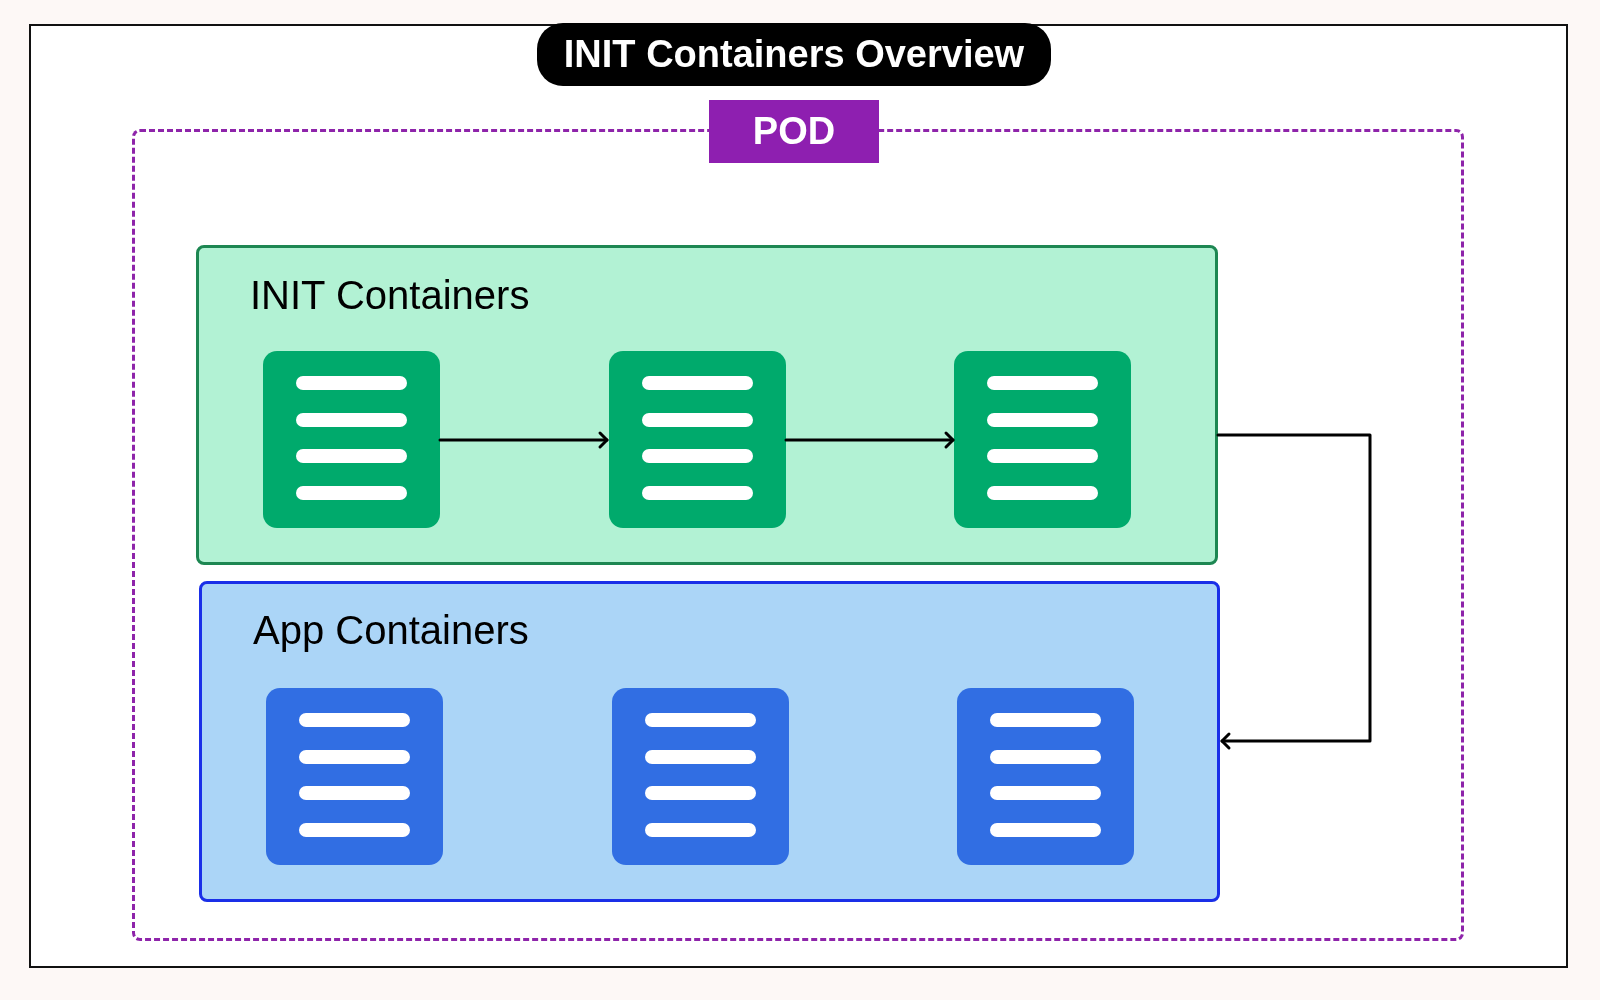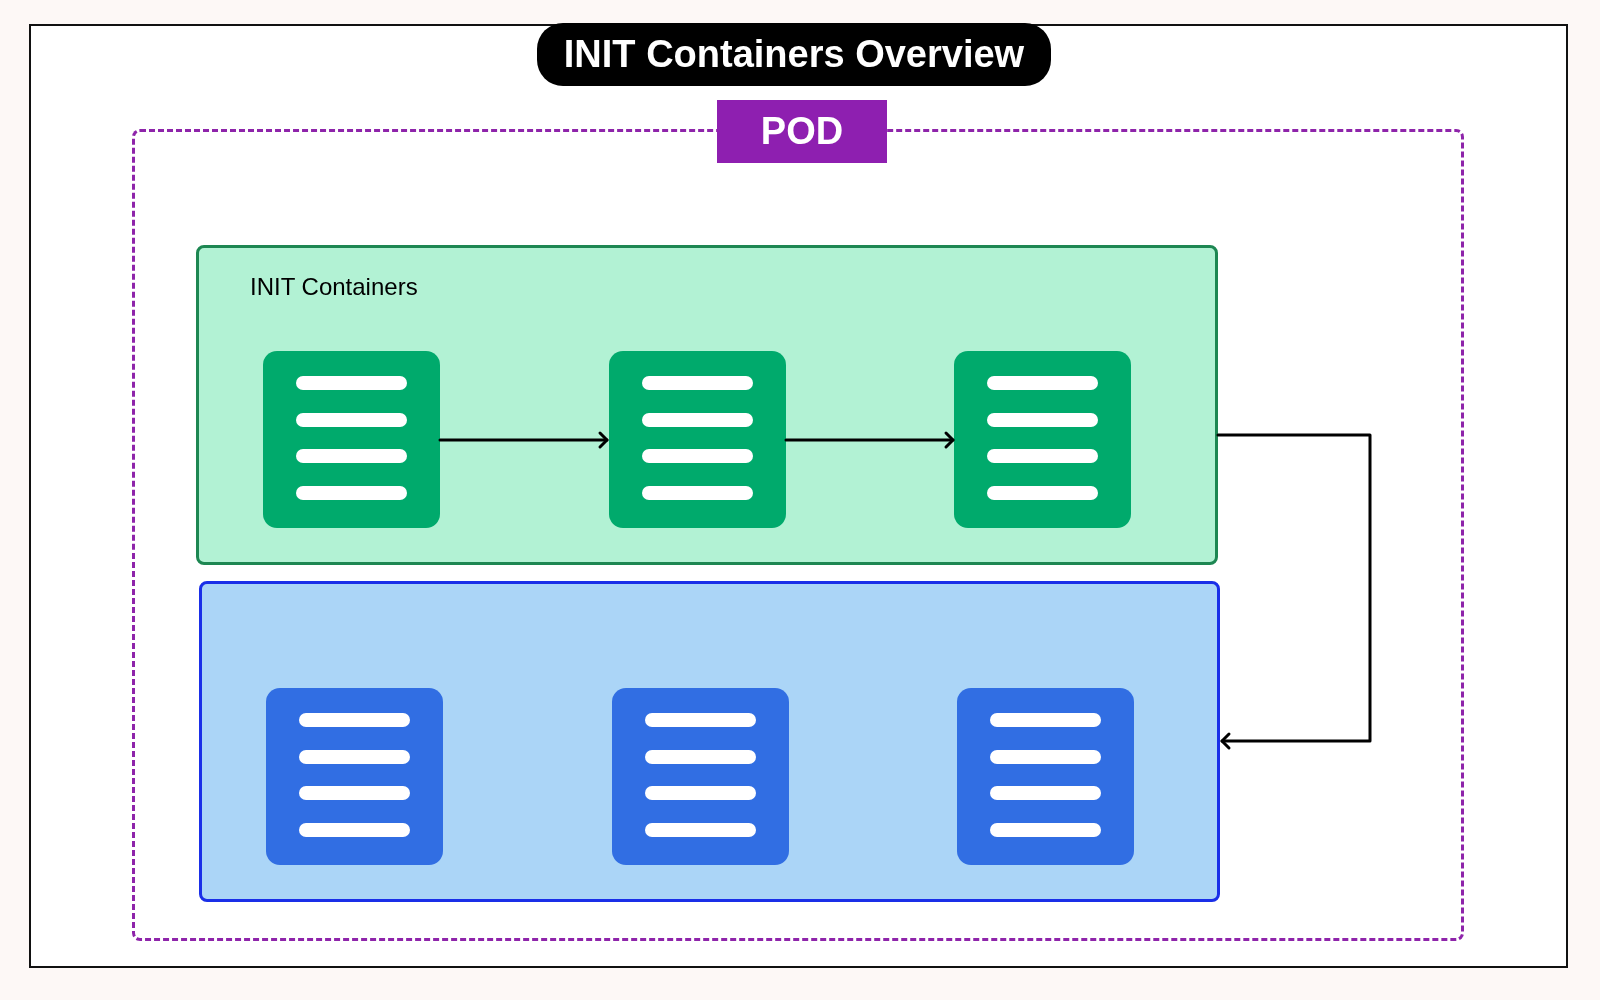--- a/index.html
+++ b/index.html
@@ -24,35 +24,35 @@
   .pod {
     position: absolute; left: 132px; top: 129px;
     width: 1332px; height: 812px;
     border: 3px dashed #8e24aa; border-radius: 8px; box-sizing: border-box;
   }
   .pod-label {
     position: absolute; left: 709px; top: 100px;
     width: 170px; height: 63px;
     background: #8e1fb0; color: #fff;
     font-weight: bold; font-size: 38px;
-    display: flex; align-items: center; justify-content: center; margin-left: 8px;
+    display: flex; align-items: center; justify-content: center;
   }
   .group {
     position: absolute; box-sizing: border-box; border-radius: 8px;
   }
   .group-init {
     left: 196px; top: 245px; width: 1022px; height: 320px;
     background: #b2f2d4; border: 3px solid #1d8752;
   }
   .group-app {
     left: 199px; top: 581px; width: 1021px; height: 321px;
     background: #abd5f7; border: 3px solid #1a2fe8;
   }
   .group-label {
-    position: absolute; left: 51px; font-size: 24px; color: #000;
+    position: absolute; left: 51px; font-size: 40px; color: #000;
   }
   .group-init .group-label { top: 25px; }
   .group-app .group-label { top: 24px; }
   .cbox {
     position: absolute; width: 177px; height: 177px;
     border-radius: 14px;
   }
   .cbox.green { background: #00aa6c; }
   .cbox.blue { background: #316ee3; }
   .cbox .line {
@@ -100,20 +100,21 @@
     <div>
       <div class="line l1"></div>
         <div class="line l2"></div>
         <div class="line l3"></div>
         <div class="line l4"></div>
     </div>
   </div>
 </div>
 
 <div class="group group-app">
+  <div class="group-label">App Containers</div>
   <div class="cbox blue" style="left:64px; top:104px;">
     <div>
       <div class="line l1"></div>
         <div class="line l2"></div>
         <div class="line l3"></div>
         <div class="line l4"></div>
     </div>
   </div>
   <div class="cbox blue" style="left:410px; top:104px;">
     <div>

